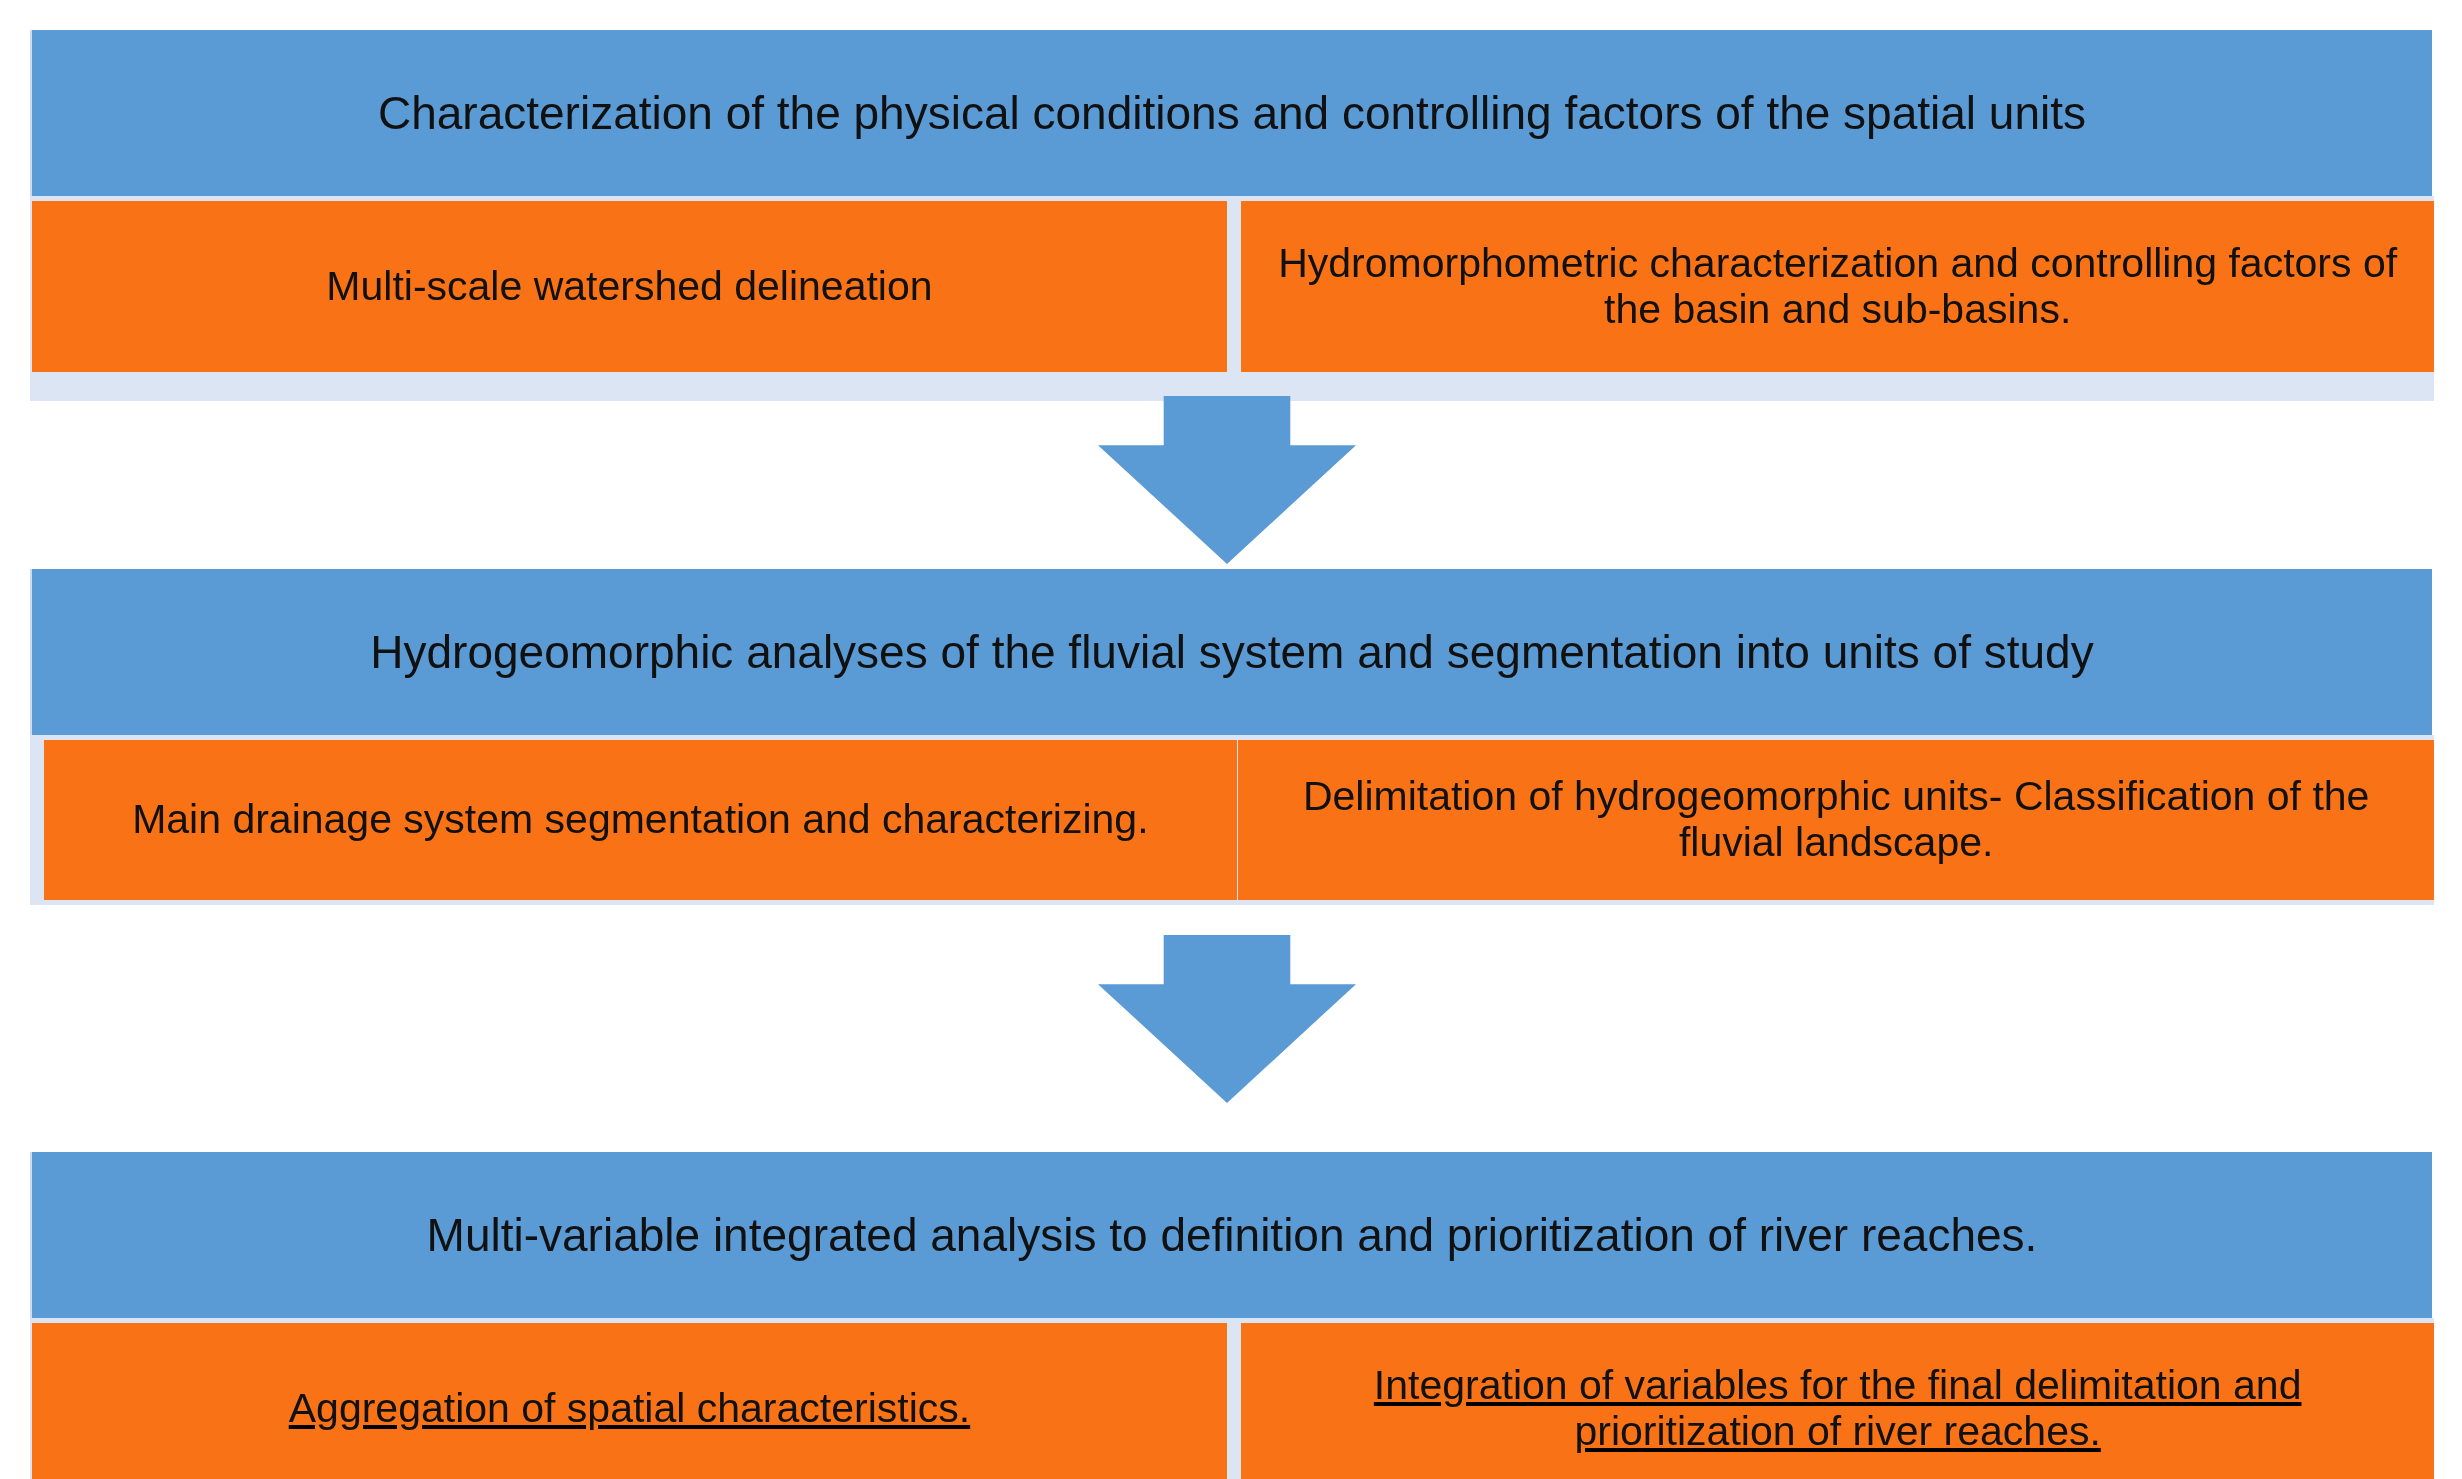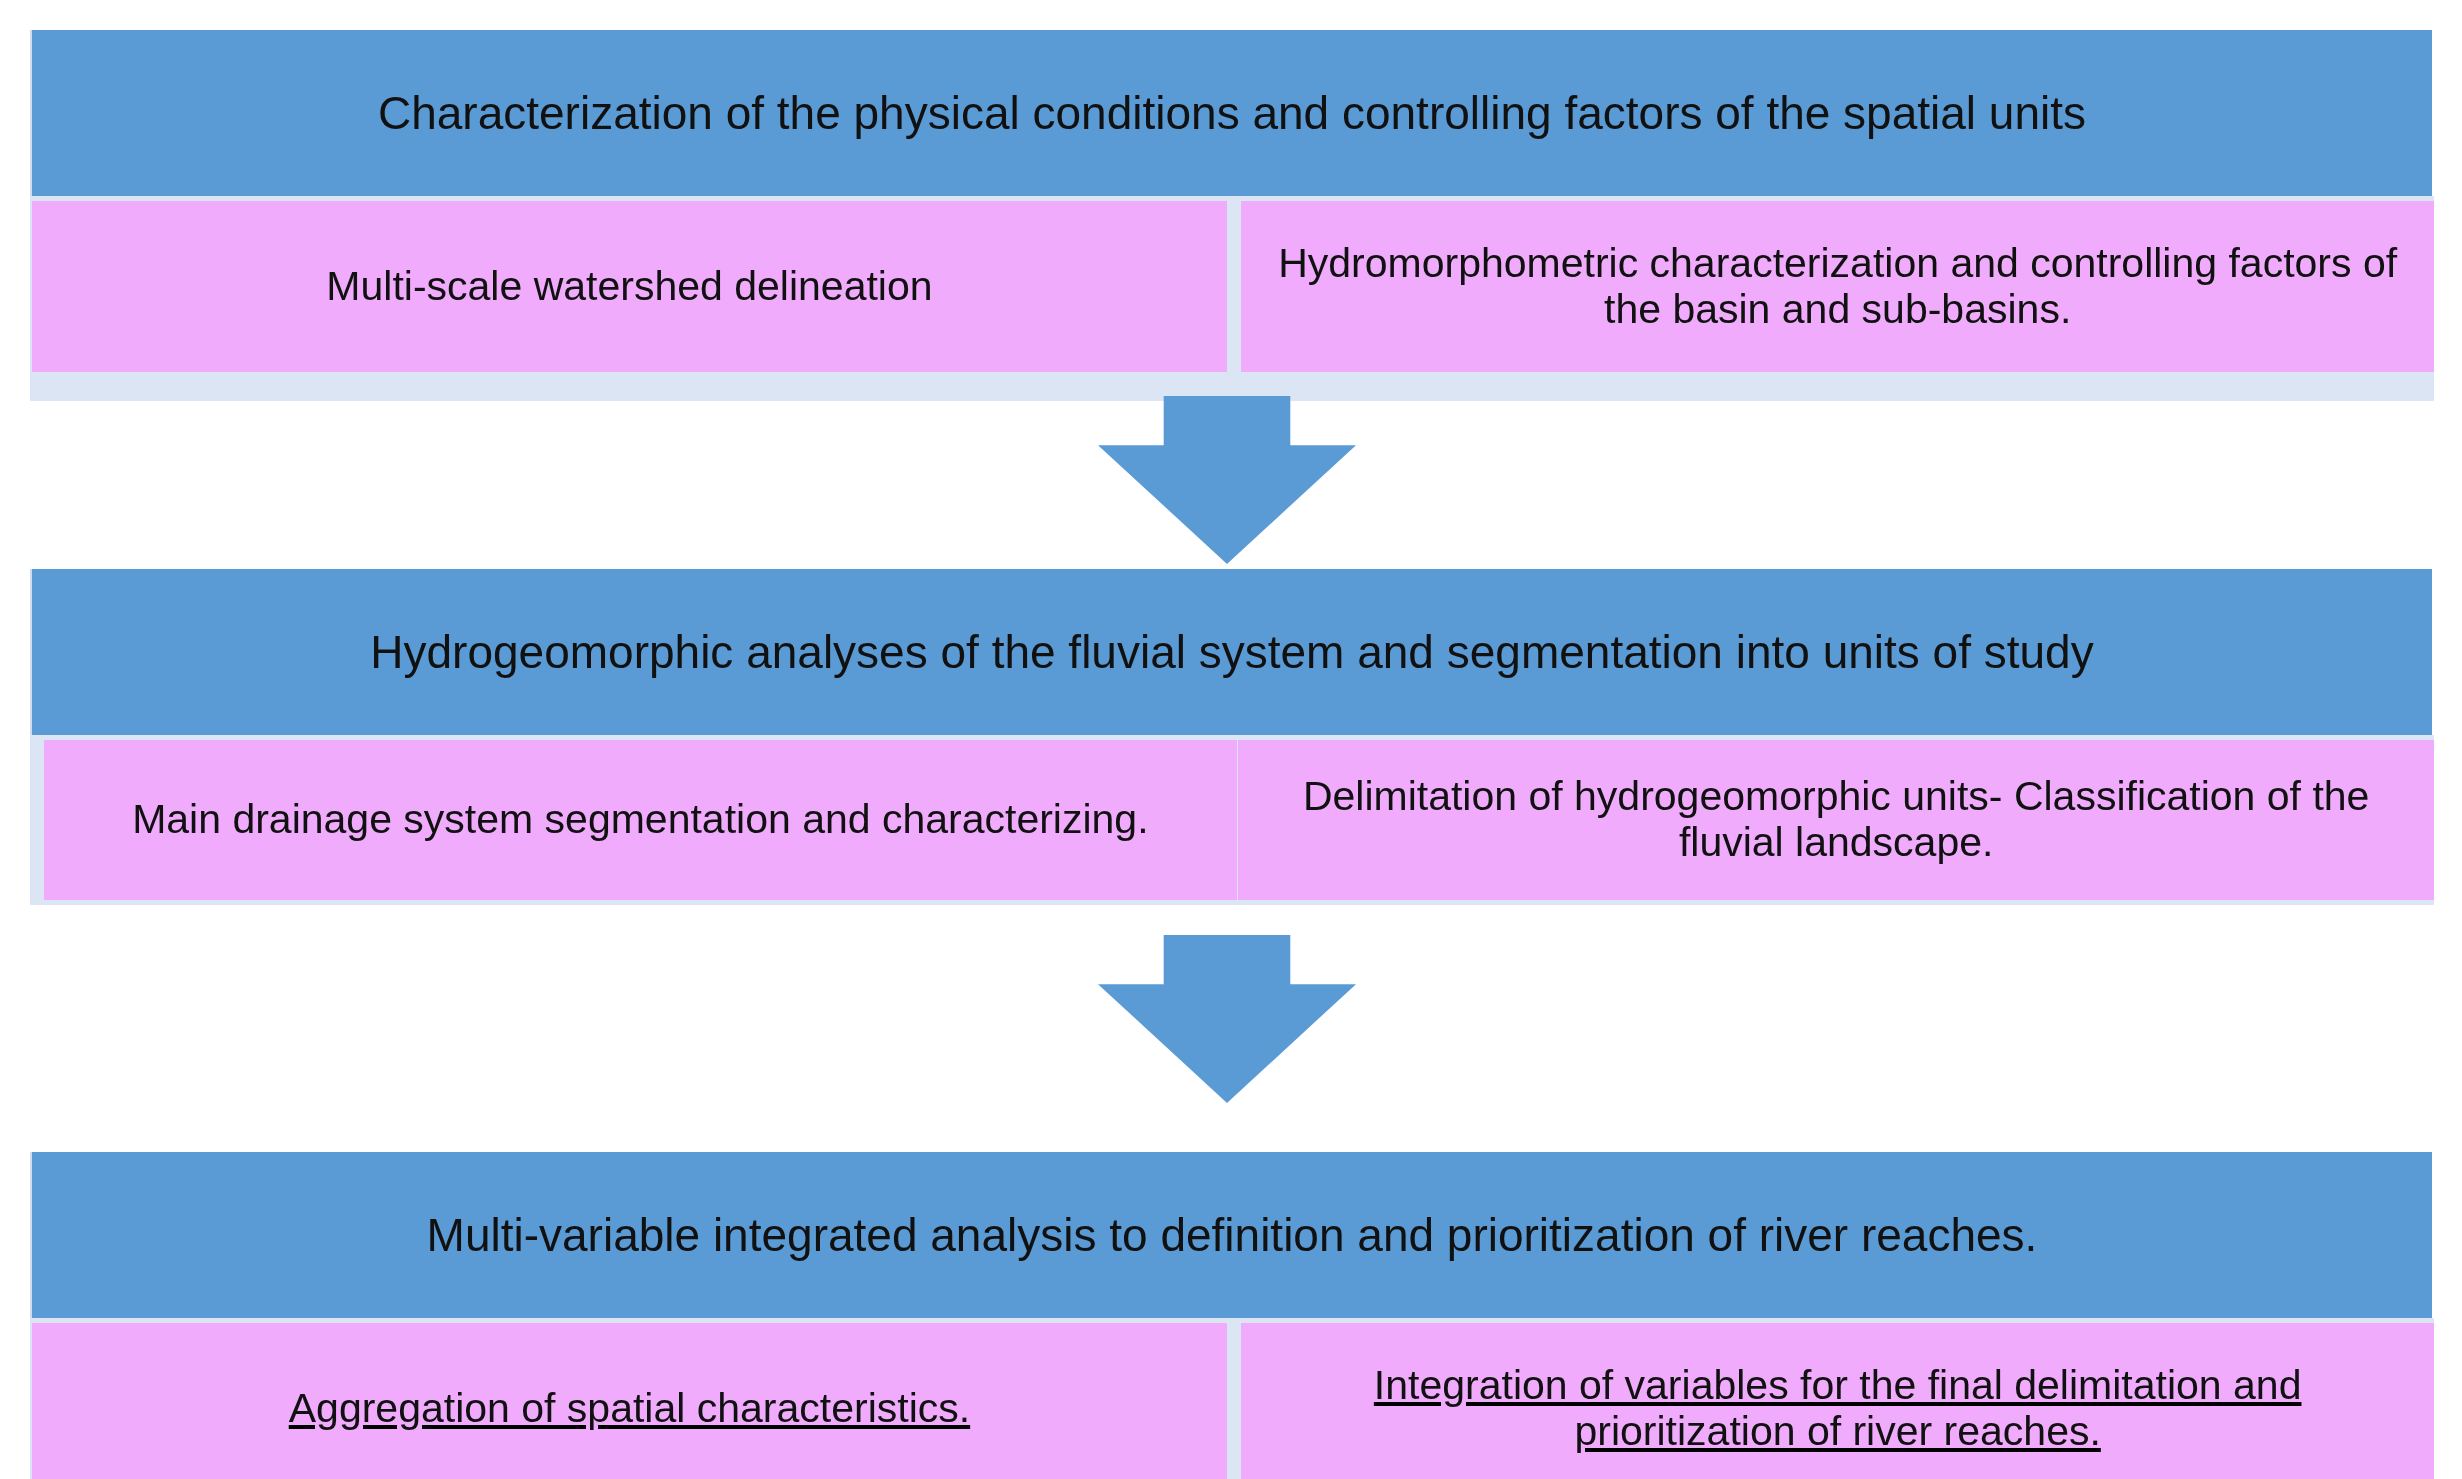--- a/index.html
+++ b/index.html
@@ -47,21 +47,21 @@
     display: flex;
     width: 2404px;
     background: #dce5f3;
     padding-top: 4.8px;
     padding-bottom: 4.8px;
     box-sizing: border-box;
   }
 
   .cell {
     box-sizing: border-box;
-    background: #f0abfc;
+    background: #f97316;
     color: #111111;
     font-size: 41px;
     line-height: 1.12;
     text-align: center;
     display: flex;
     align-items: center;
     justify-content: center;
     padding: 8px 24px;
   }
 

